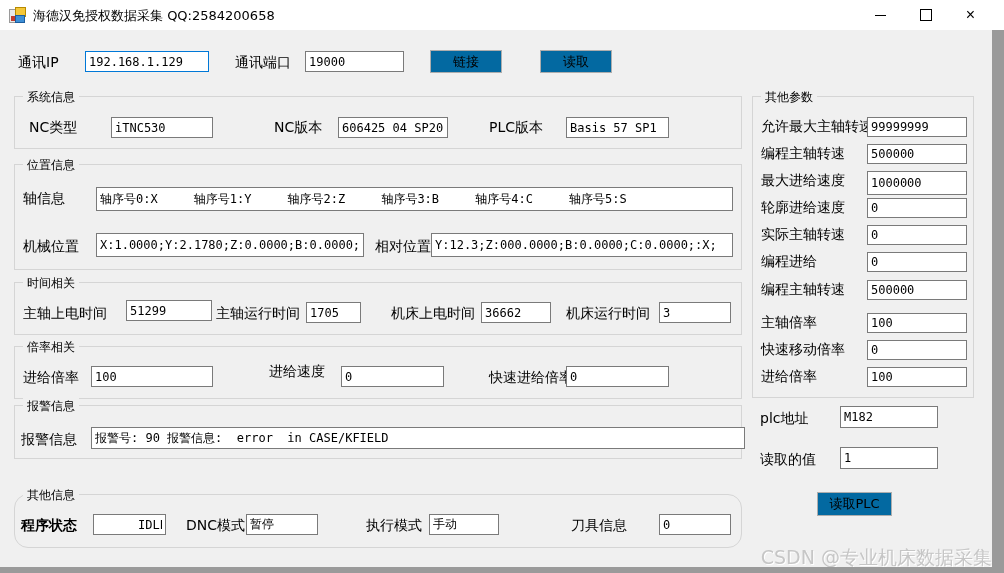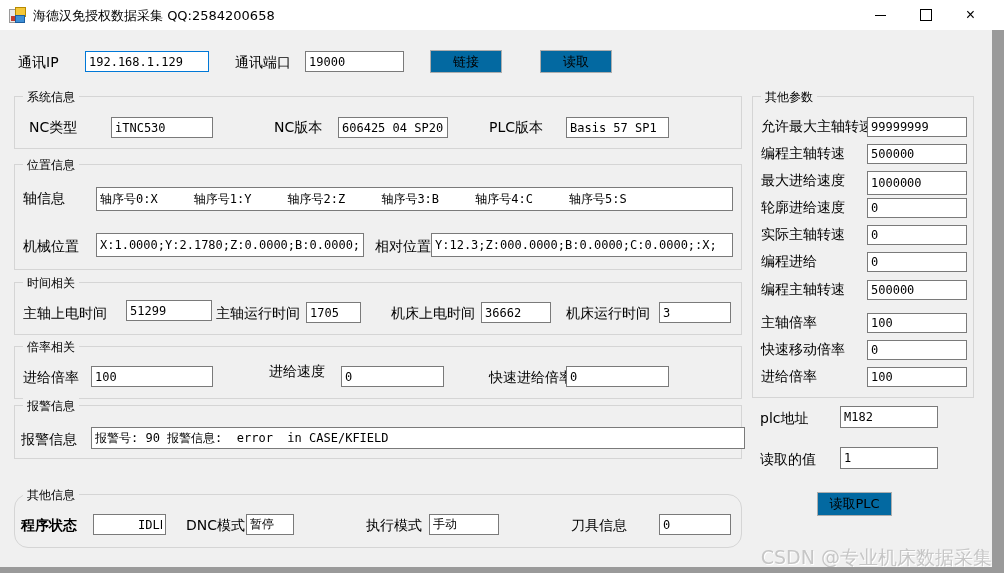--- a/index.html
+++ b/index.html
@@ -113,21 +113,21 @@
   <span class="gtitle">报警信息</span>
   <span class="lbl" style="left:6px; top:25px;">报警信息</span>
   <input class="tb" style="left: 76px; top: 21px; width: 654px; height: 22px;" value="报警号: 90 报警信息:  error  in CASE/KFIELD">
 </div>
 
 <div class="group" style="left:14px; top:494px; width:726px; height:52px;border-radius:14px;">
   <span class="gtitle">其他信息</span>
   <span class="lbl" style="left:6px; top:22px;font-weight:bold;">程序状态</span>
   <input class="tb" style="left: 78px; top: 19px; width: 73px; padding-left: 44px;" value="IDLE">
   <span class="lbl" style="left:171px; top:22px;">DNC模式</span>
-  <input class="tb" style="left: 231px; top: 19px; width: 48px;" value="暂停">
+  <input class="tb" style="left: 231px; top: 19px; width: 72px;" value="暂停">
   <span class="lbl" style="left:351px; top:22px;">执行模式</span>
   <input class="tb" style="left: 414px; top: 19px; width: 70px;" value="手动">
   <span class="lbl" style="left:556px; top:22px;text-align:right;">刀具信息</span>
   <input class="tb" style="left: 644px; top: 19px; width: 72px;" value="0">
 </div>
 
 <div class="group" style="left:752px; top:96px; width:220px; height:300px;">
   <span class="gtitle">其他参数</span>
   <span class="lbl" style="left:8px; top:21px;">允许最大主轴转速</span>
   <input class="tb" style="left: 114px; top: 20px; width: 100px; height: 20px;" value="99999999">

